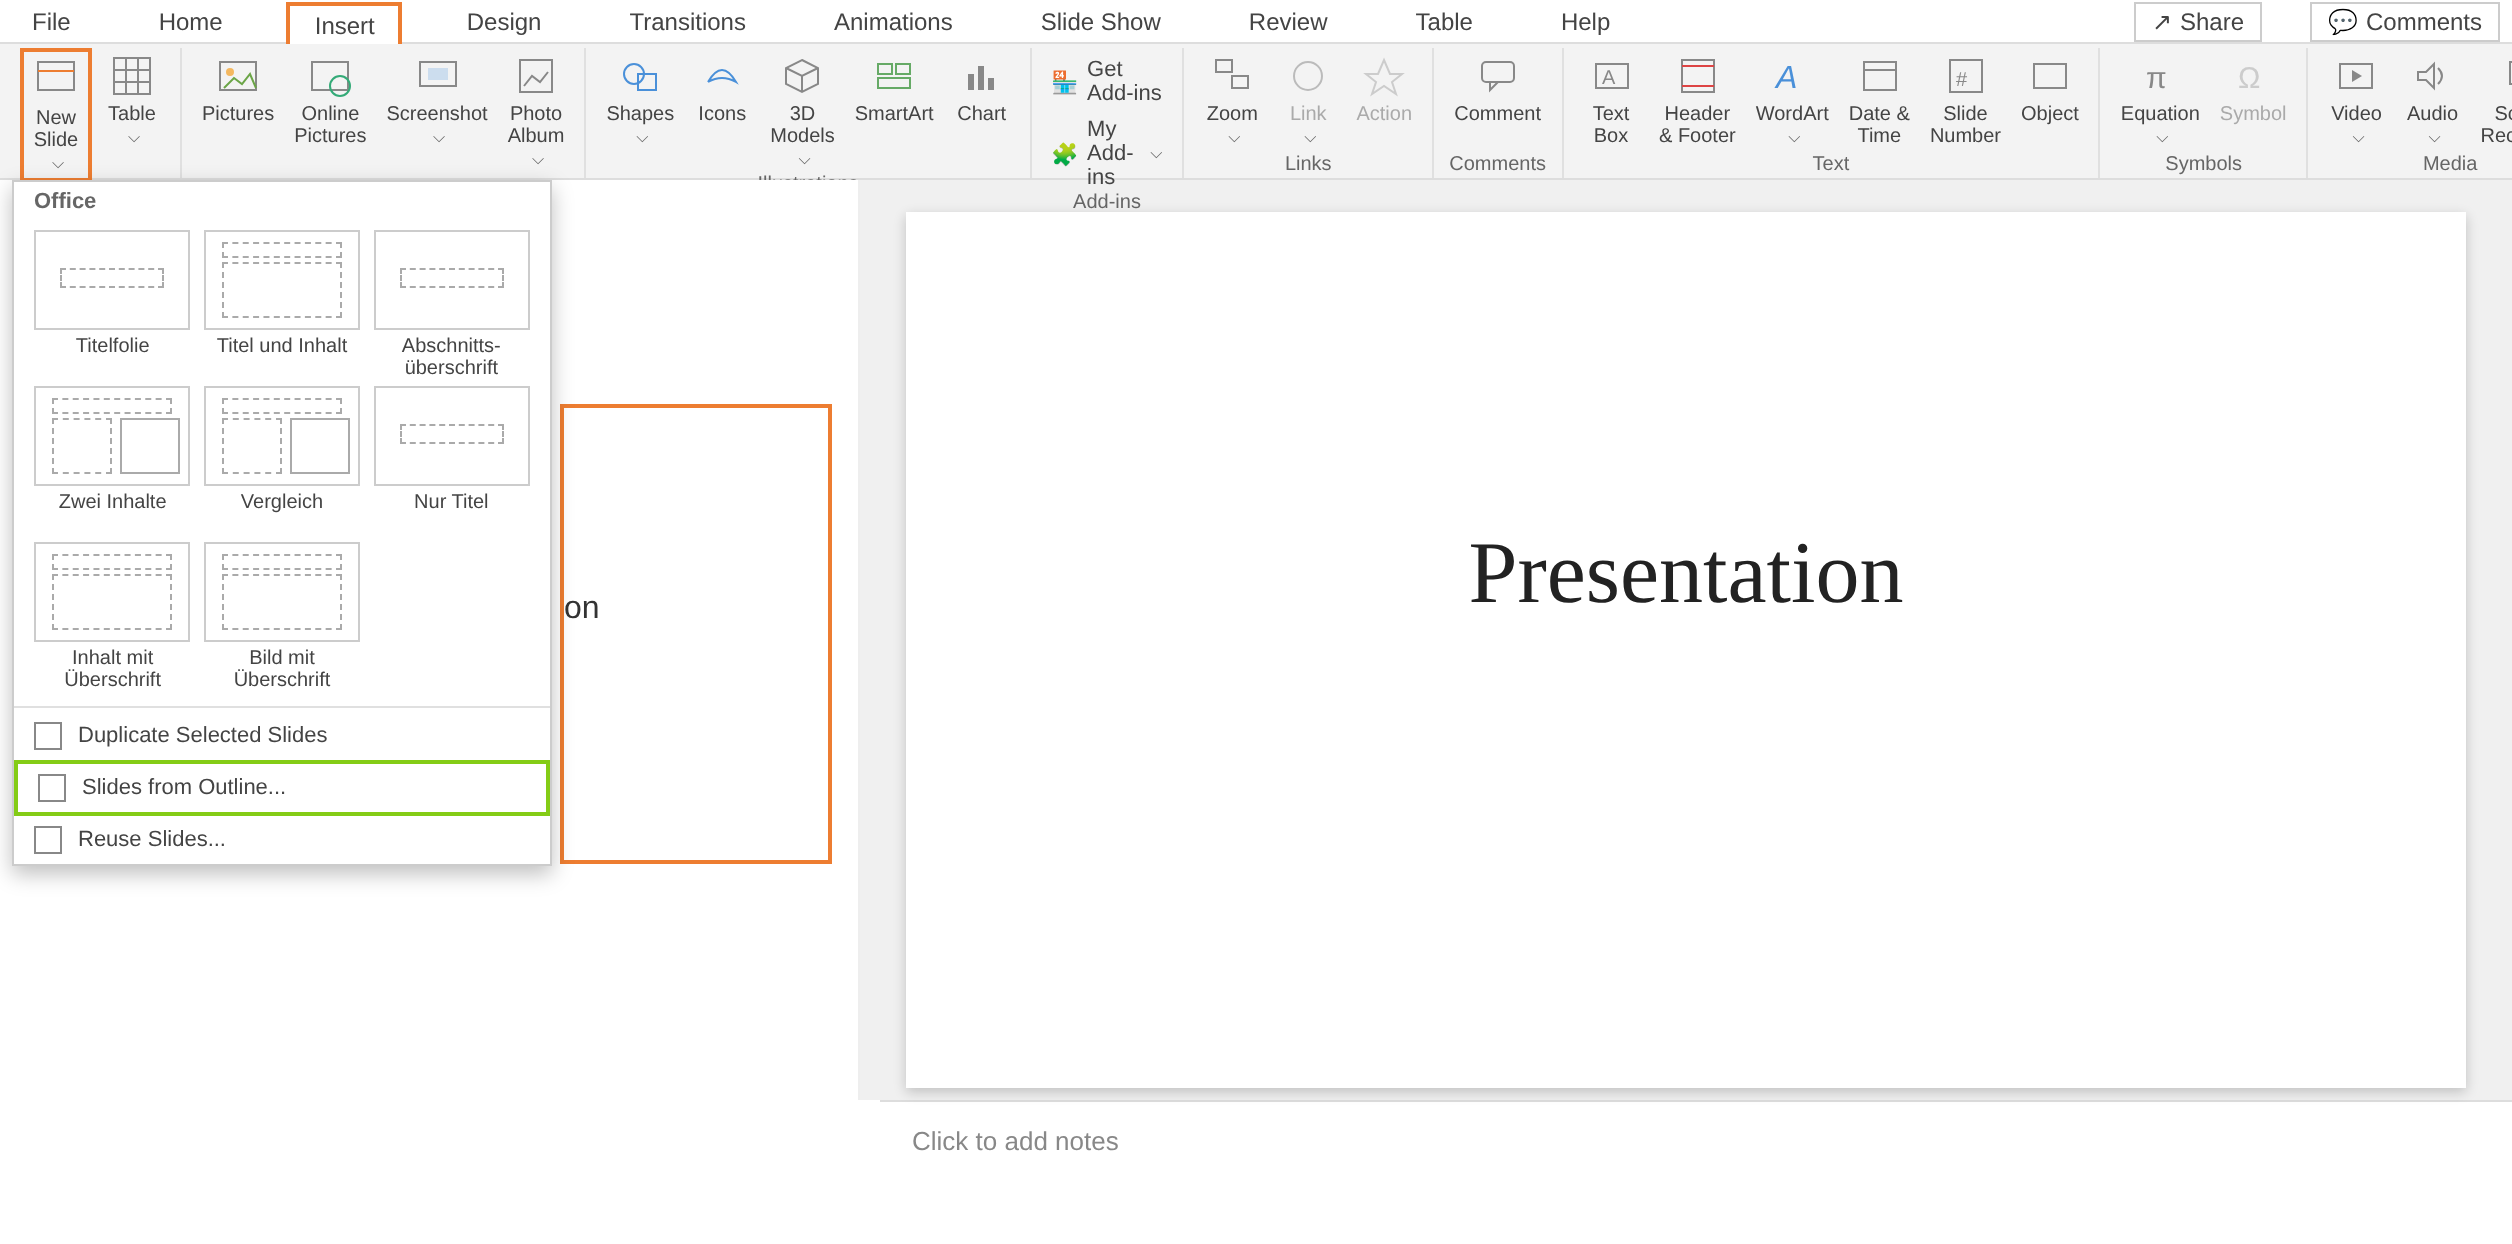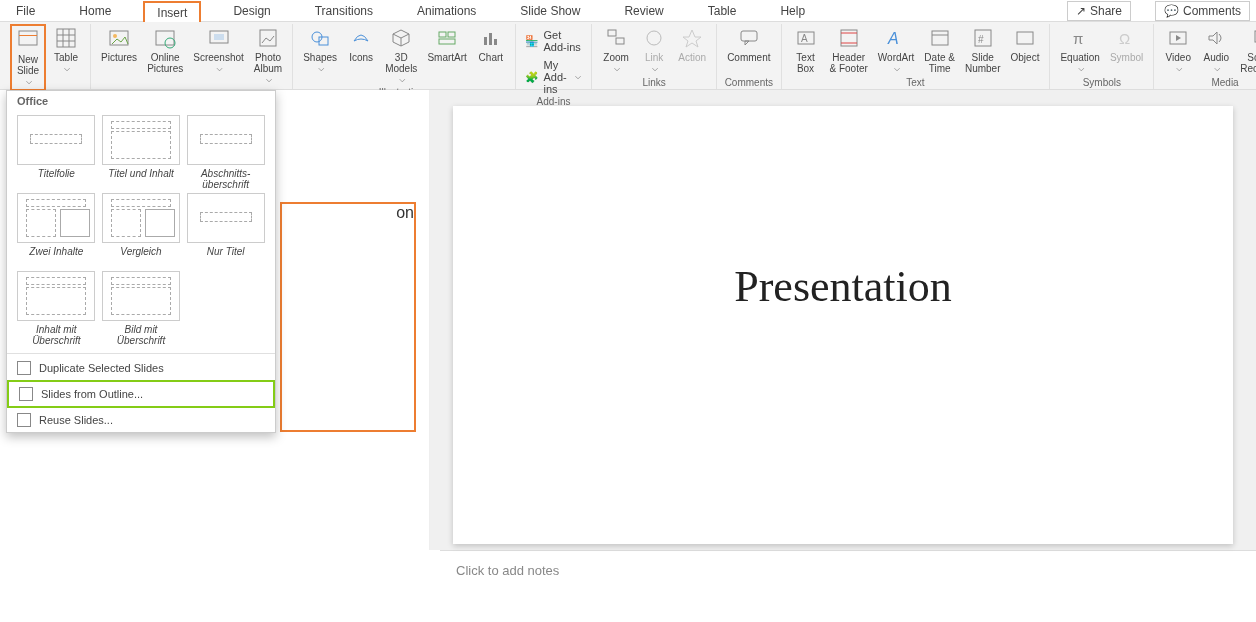--- a/index.html
+++ b/index.html
@@ -21,39 +21,39 @@
 .rbtn { display: flex; flex-direction: column; align-items: center; justify-content: flex-start; padding: 2px 4px; min-width: 36px; cursor: default; font-size: 10px; line-height: 11px; text-align: center; }
 .rbtn .ico { width: 24px; height: 24px; display: flex; align-items: center; justify-content: center; margin-bottom: 2px; }
 .rbtn-small { display: flex; align-items: center; gap: 4px; padding: 1px 4px; font-size: 11px; }
 .rbtn-small .ico { width: 16px; height: 16px; display: flex; align-items: center; justify-content: center; }
 .new-slide-hl { border: 2px solid #ed7d31; }
 
 
 .dropdown { position: absolute; top: 90px; left: 6px; width: 270px; background: #fff; border: 1px solid #ccc; box-shadow: 0 4px 10px rgba(0,0,0,0.25); z-index: 10; }
 .dropdown-hdr { padding: 4px 10px; font-weight: 600; color: #666; font-size: 11px; }
 .layout-grid { display: grid; grid-template-columns: repeat(3, 1fr); gap: 2px 2px; padding: 4px 8px; }
-.layout-cell { display: flex; flex-direction: column; align-items: center; font-style: italic; }
+.layout-cell { display: flex; flex-direction: column; align-items: center; }
 .layout-thumb { width: 78px; height: 50px; border: 1px solid #ccc; background: #fff; position: relative; }
 .layout-label { font-size: 10px; text-align: center; line-height: 11px; padding-top: 3px; min-height: 26px; }
 .dd-sep { height: 1px; background: #e0e0e0; margin: 2px 0; }
 .dd-item { display: flex; align-items: center; gap: 8px; padding: 5px 10px; font-size: 11px; }
 .dd-item.hl { border: 2px solid #84cc16; }
 .dd-item .dd-ico { width: 14px; height: 14px; border: 1px solid #888; display: inline-block; }
 
 
 .lt-title::before { content: ""; position: absolute; top: 18px; left: 12px; right: 12px; height: 8px; border: 1px dashed #aaa; }
 .lt-content::before { content: ""; position: absolute; top: 5px; left: 8px; right: 8px; height: 6px; border: 1px dashed #aaa; }
 .lt-content::after { content: ""; position: absolute; top: 15px; left: 8px; right: 8px; bottom: 5px; border: 1px dashed #aaa; }
 .lt-two::before { content: ""; position: absolute; top: 5px; left: 8px; right: 8px; height: 6px; border: 1px dashed #aaa; }
 .lt-two::after { content: ""; position: absolute; top: 15px; left: 8px; width: 28px; bottom: 5px; border: 1px dashed #aaa; box-shadow: 34px 0 0 -1px #fff, 34px 0 0 0 #aaa; }
 
 
 .workspace { display: flex; height: 460px; }
 .thumb-pane { width: 430px; background: #fff; border-right: 1px solid #eee; position: relative; }
-.slide-thumb { position: absolute; top: 112px; left: 280px; width: 136px; height: 230px; border: 2px solid #ed7d31; background: #fff; display: flex; flex-direction: column; align-items: flex-end; font-size: 16px; color: #333; overflow: hidden; }
+.slide-thumb { position: absolute; top: 112px; left: 280px; width: 136px; height: 230px; border: 2px solid #ed7d31; background: #fff; display: flex; flex-direction: column; align-items: flex-start; padding-top: 92px; font-size: 16px; color: #333; overflow: hidden; }
 .slide-canvas-wrap { flex: 1; background: #f0f0f0; display: flex; justify-content: center; padding: 16px; }
 .slide-canvas { width: 780px; height: 438px; background: #fff; box-shadow: 0 2px 6px rgba(0,0,0,0.2); position: relative; }
 .slide-title { position: absolute; top: 155px; left: 0; right: 0; text-align: center; font-size: 44px; font-family: "Times New Roman", serif; color: #222; }
 .slide-sub { position: absolute; top: 222px; left: 100px; right: 100px; height: 100px; border: 1px dashed #bbb; text-align: center; padding-top: 8px; font-size: 18px; color: #666; }
 
 .notes { height: 62px; border-top: 1px solid #ddd; padding: 12px 16px; color: #888; font-size: 13px; margin-left: 440px; }
 
 .chev::after { content: "⌵"; font-size: 8px; margin-left: 2px; color: #666; }
 svg { display: block; }
 </style>

